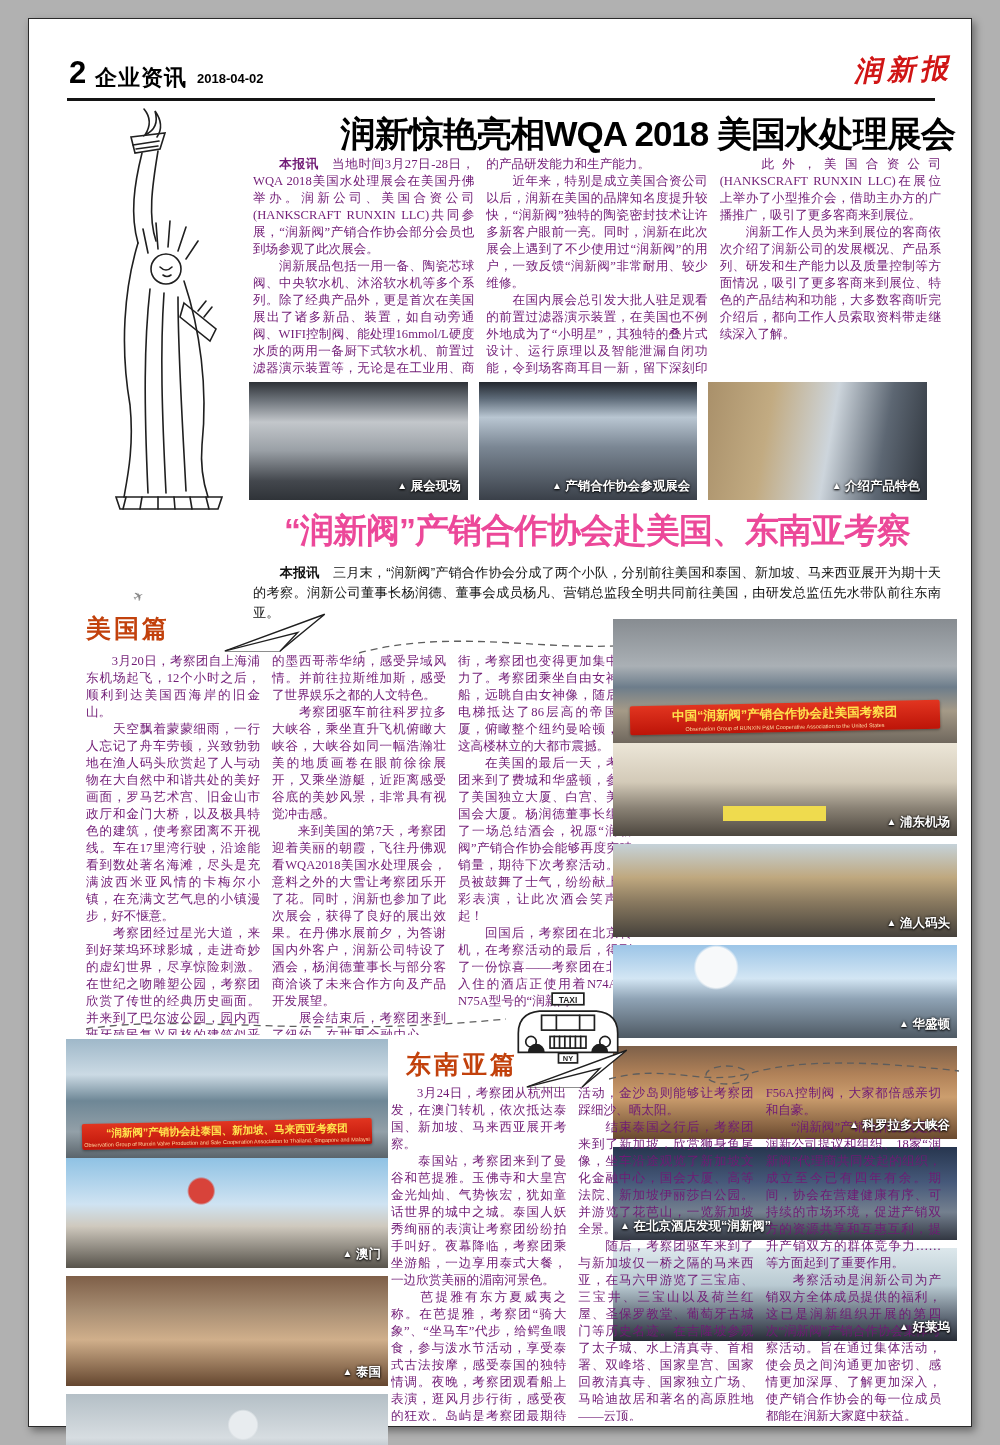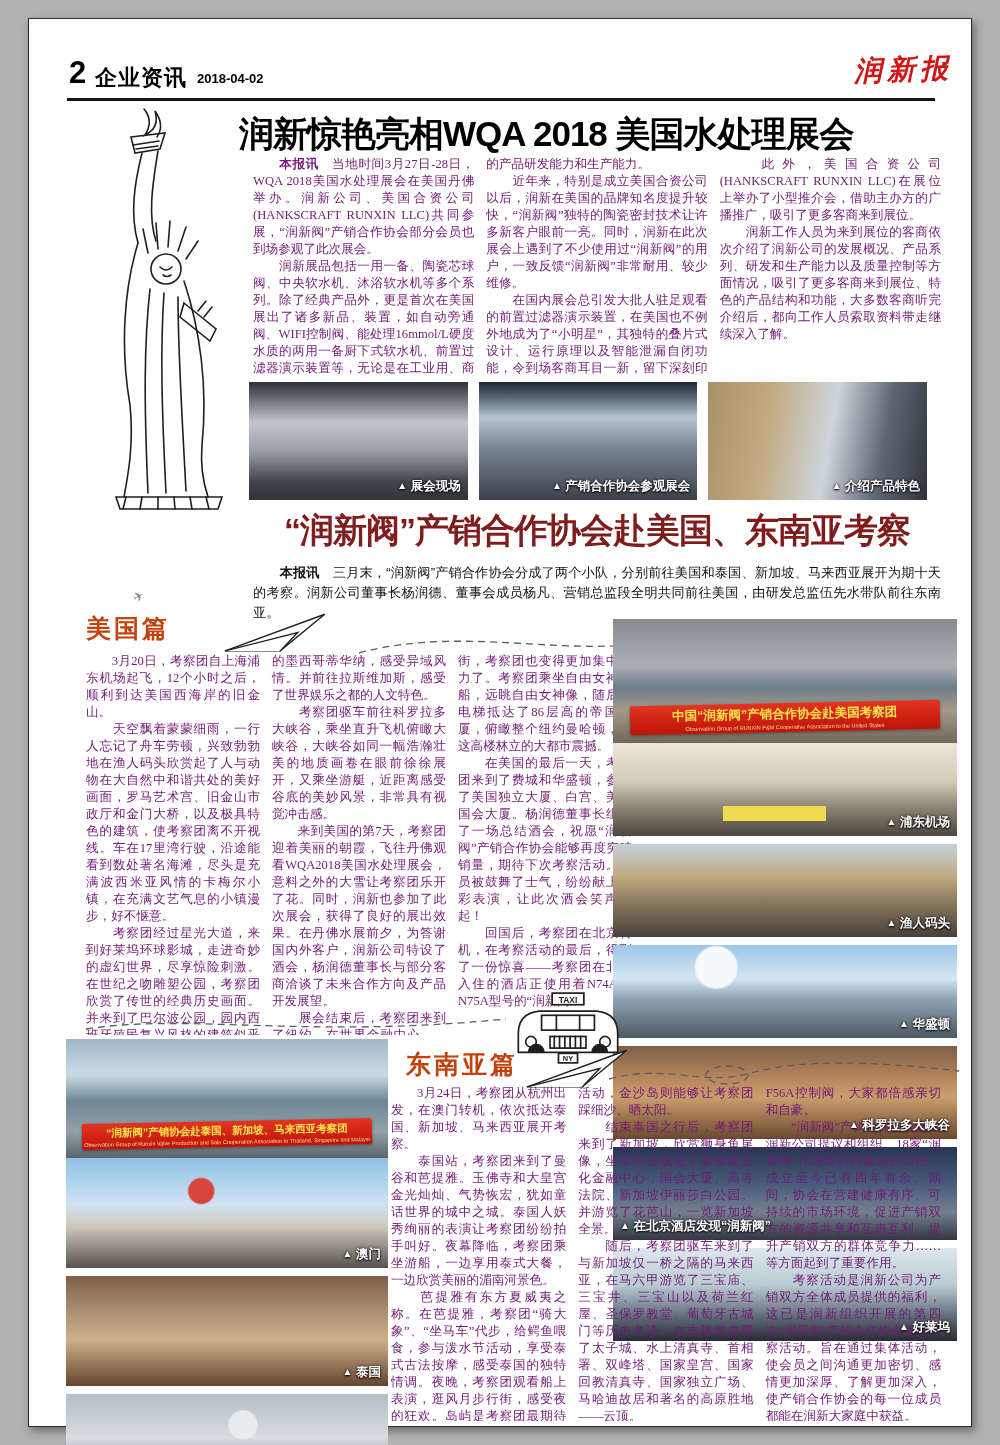--- a/index.html
+++ b/index.html
@@ -11,24 +11,24 @@
 
   
   .hdr-num{left:40px;top:36px;font-size:31px;font-weight:bold;font-family:"Liberation Sans",sans-serif}
   .hdr-sec{left:66px;top:44px;font-size:22px;font-weight:bold;font-family:"Liberation Sans",sans-serif;letter-spacing:1px}
   .hdr-date{left:168px;top:52px;font-size:13px;font-weight:bold;font-family:"Liberation Sans",sans-serif}
   .masthead{right:18px;top:32px;color:#d01515;font-size:28px;font-weight:bold;font-style:italic;
             font-family:"Liberation Serif",serif;letter-spacing:5px;transform:rotate(-2deg)}
   .rule{left:38px;top:79px;width:868px;height:3px;background:#141414}
 
   
-  .h1{left:210px;top:92px;width:716px;text-align:left;font-family:"Liberation Sans",sans-serif;
+  .h1{left:210px;top:92px;width:716px;text-align:right;font-family:"Liberation Sans",sans-serif;
       font-weight:bold;font-size:35px;letter-spacing:-1px;color:#000;white-space:nowrap}
   .h2{left:210px;top:489px;width:716px;text-align:center;font-family:"Liberation Sans",sans-serif;
-      font-weight:bold;font-size:34px;letter-spacing:-1px;color:#7f1d1d;white-space:nowrap}
+      font-weight:bold;font-size:34px;letter-spacing:-1px;color:#ec4899;white-space:nowrap}
 
   
   .cols{display:flex}
   .tcol{flex:1}
   .cols .tcol + .tcol{margin-left:12px}
   .tcol p{font-size:12.6px;line-height:17px;text-align:justify;color:#701a75}
   .tcol b{font-family:"Liberation Sans",sans-serif}
   #a1cols{left:224px;top:137px;width:688px;height:222px;overflow:hidden}
   #usCols{left:57px;top:634px;width:546px;height:382px;overflow:hidden}
   #seaCols{left:362px;top:1066px;width:550px;height:336px;overflow:hidden}

